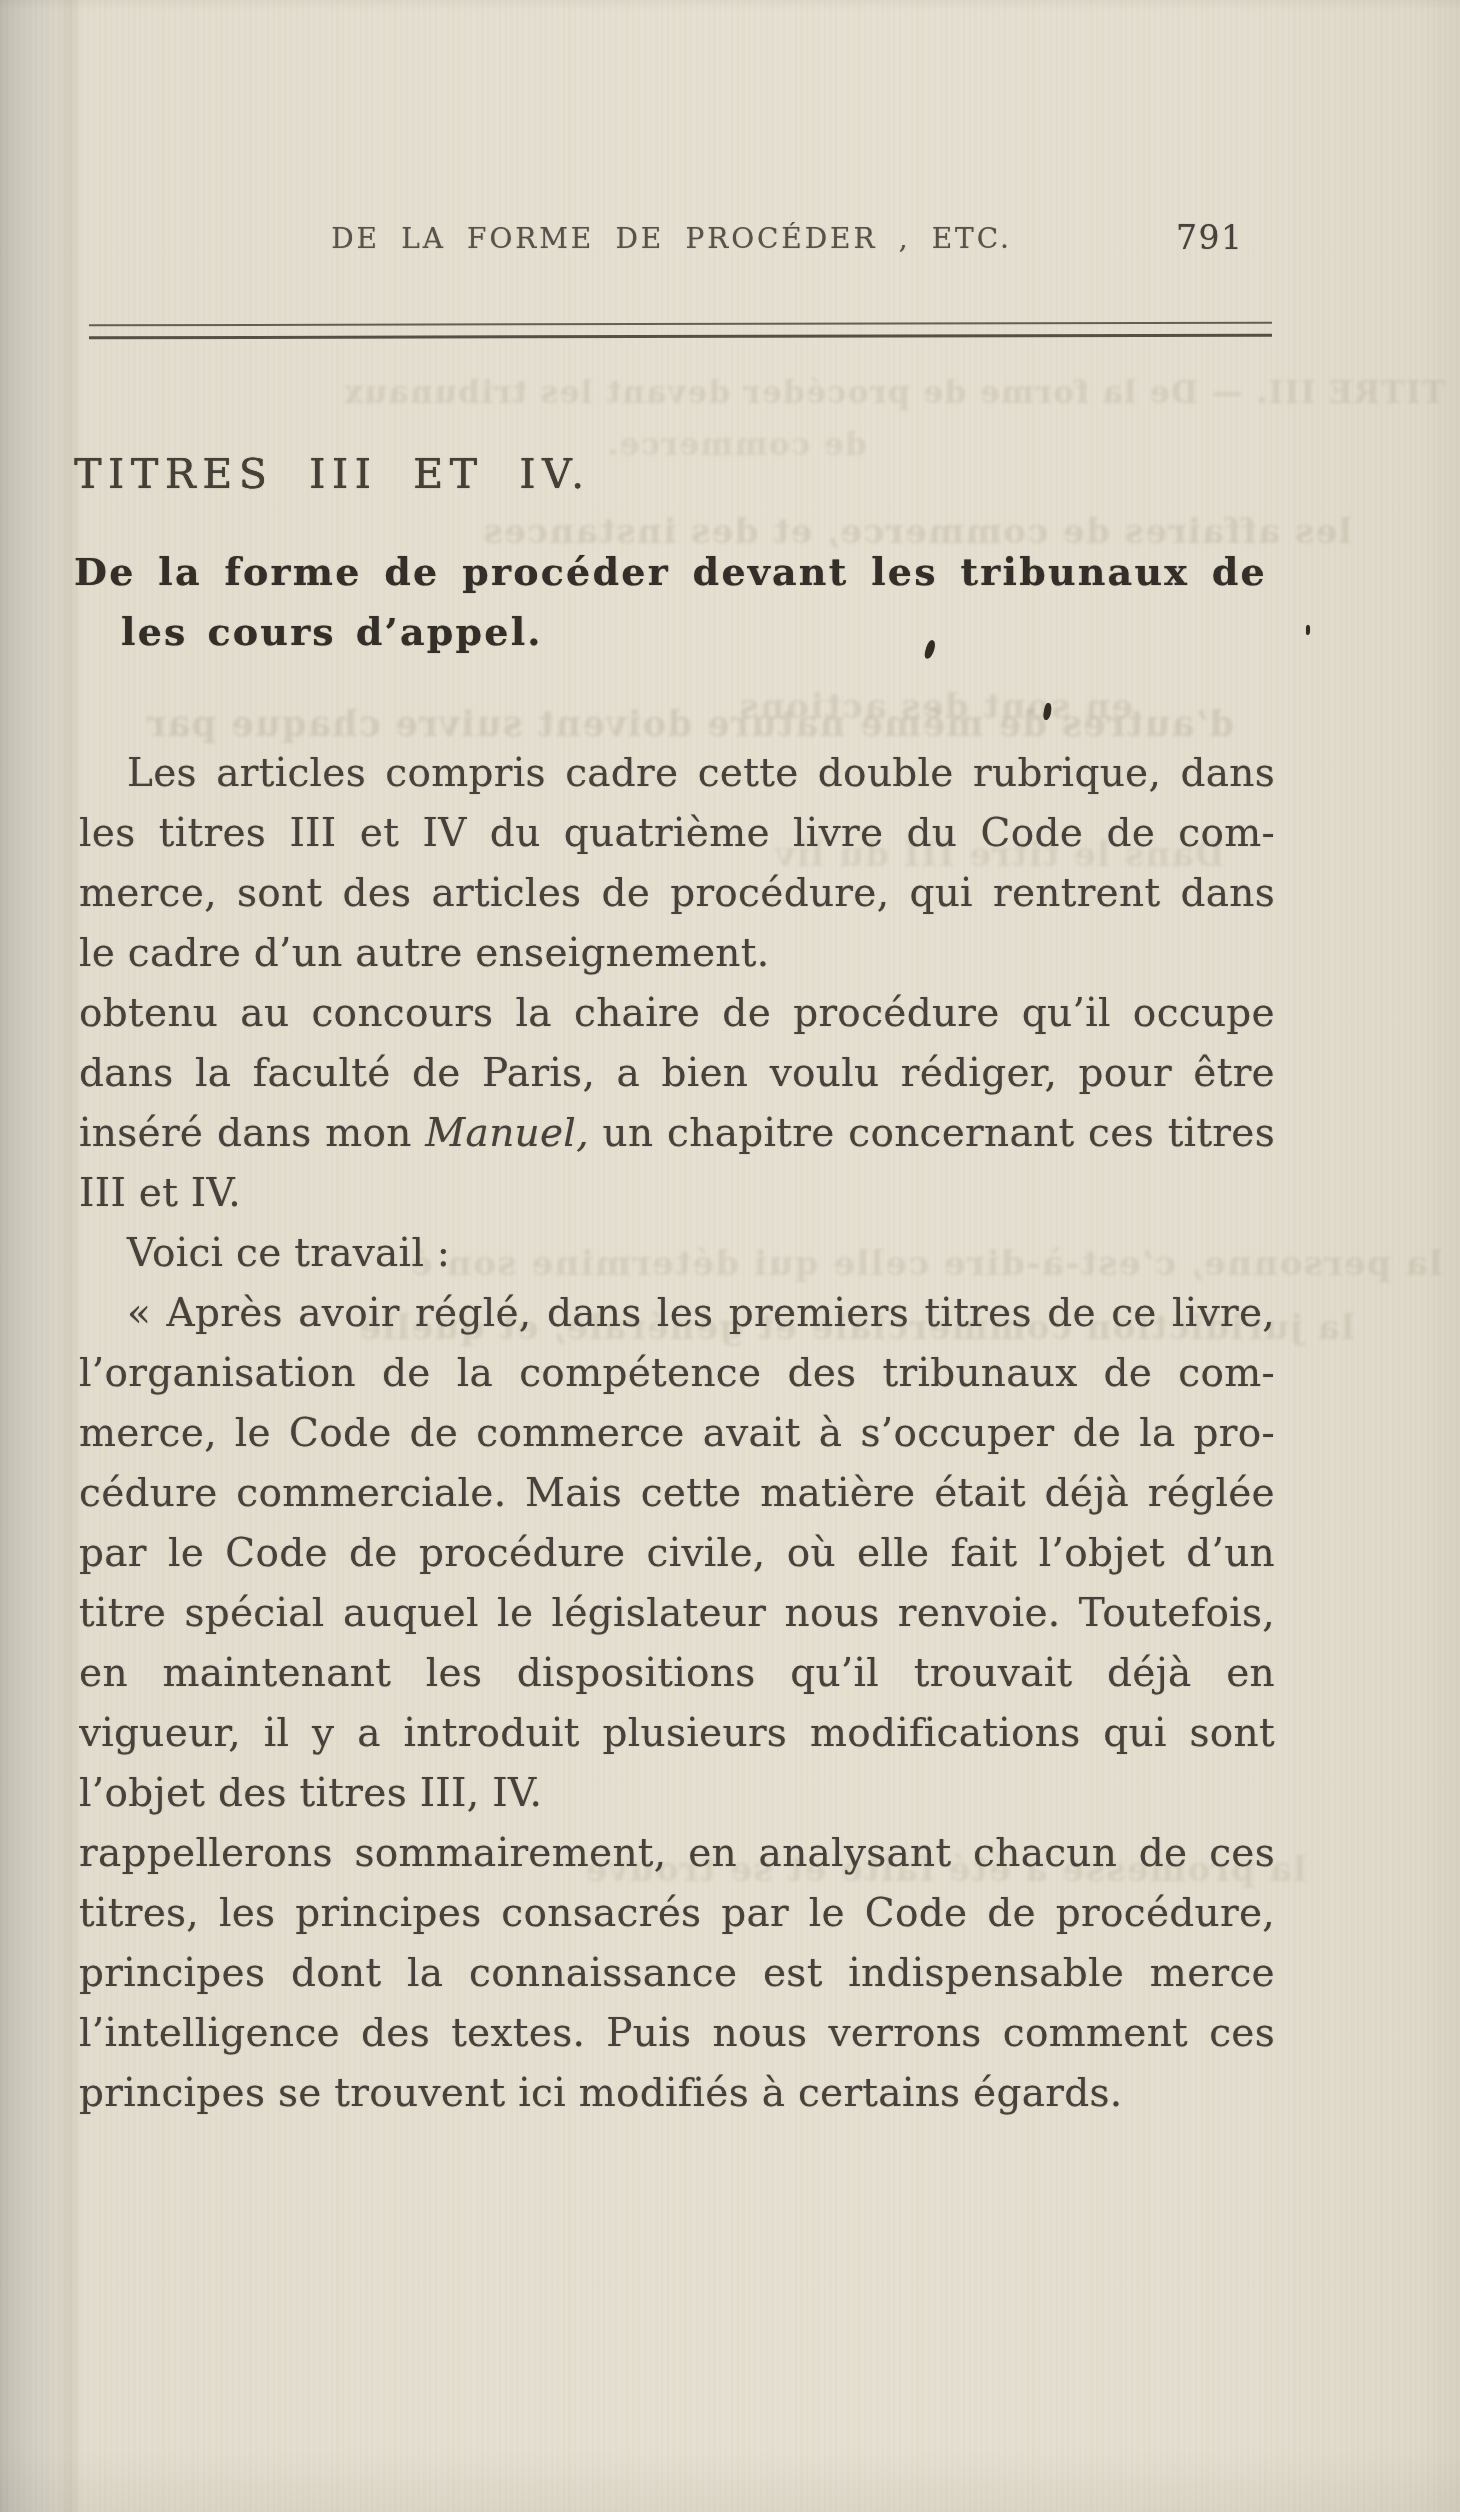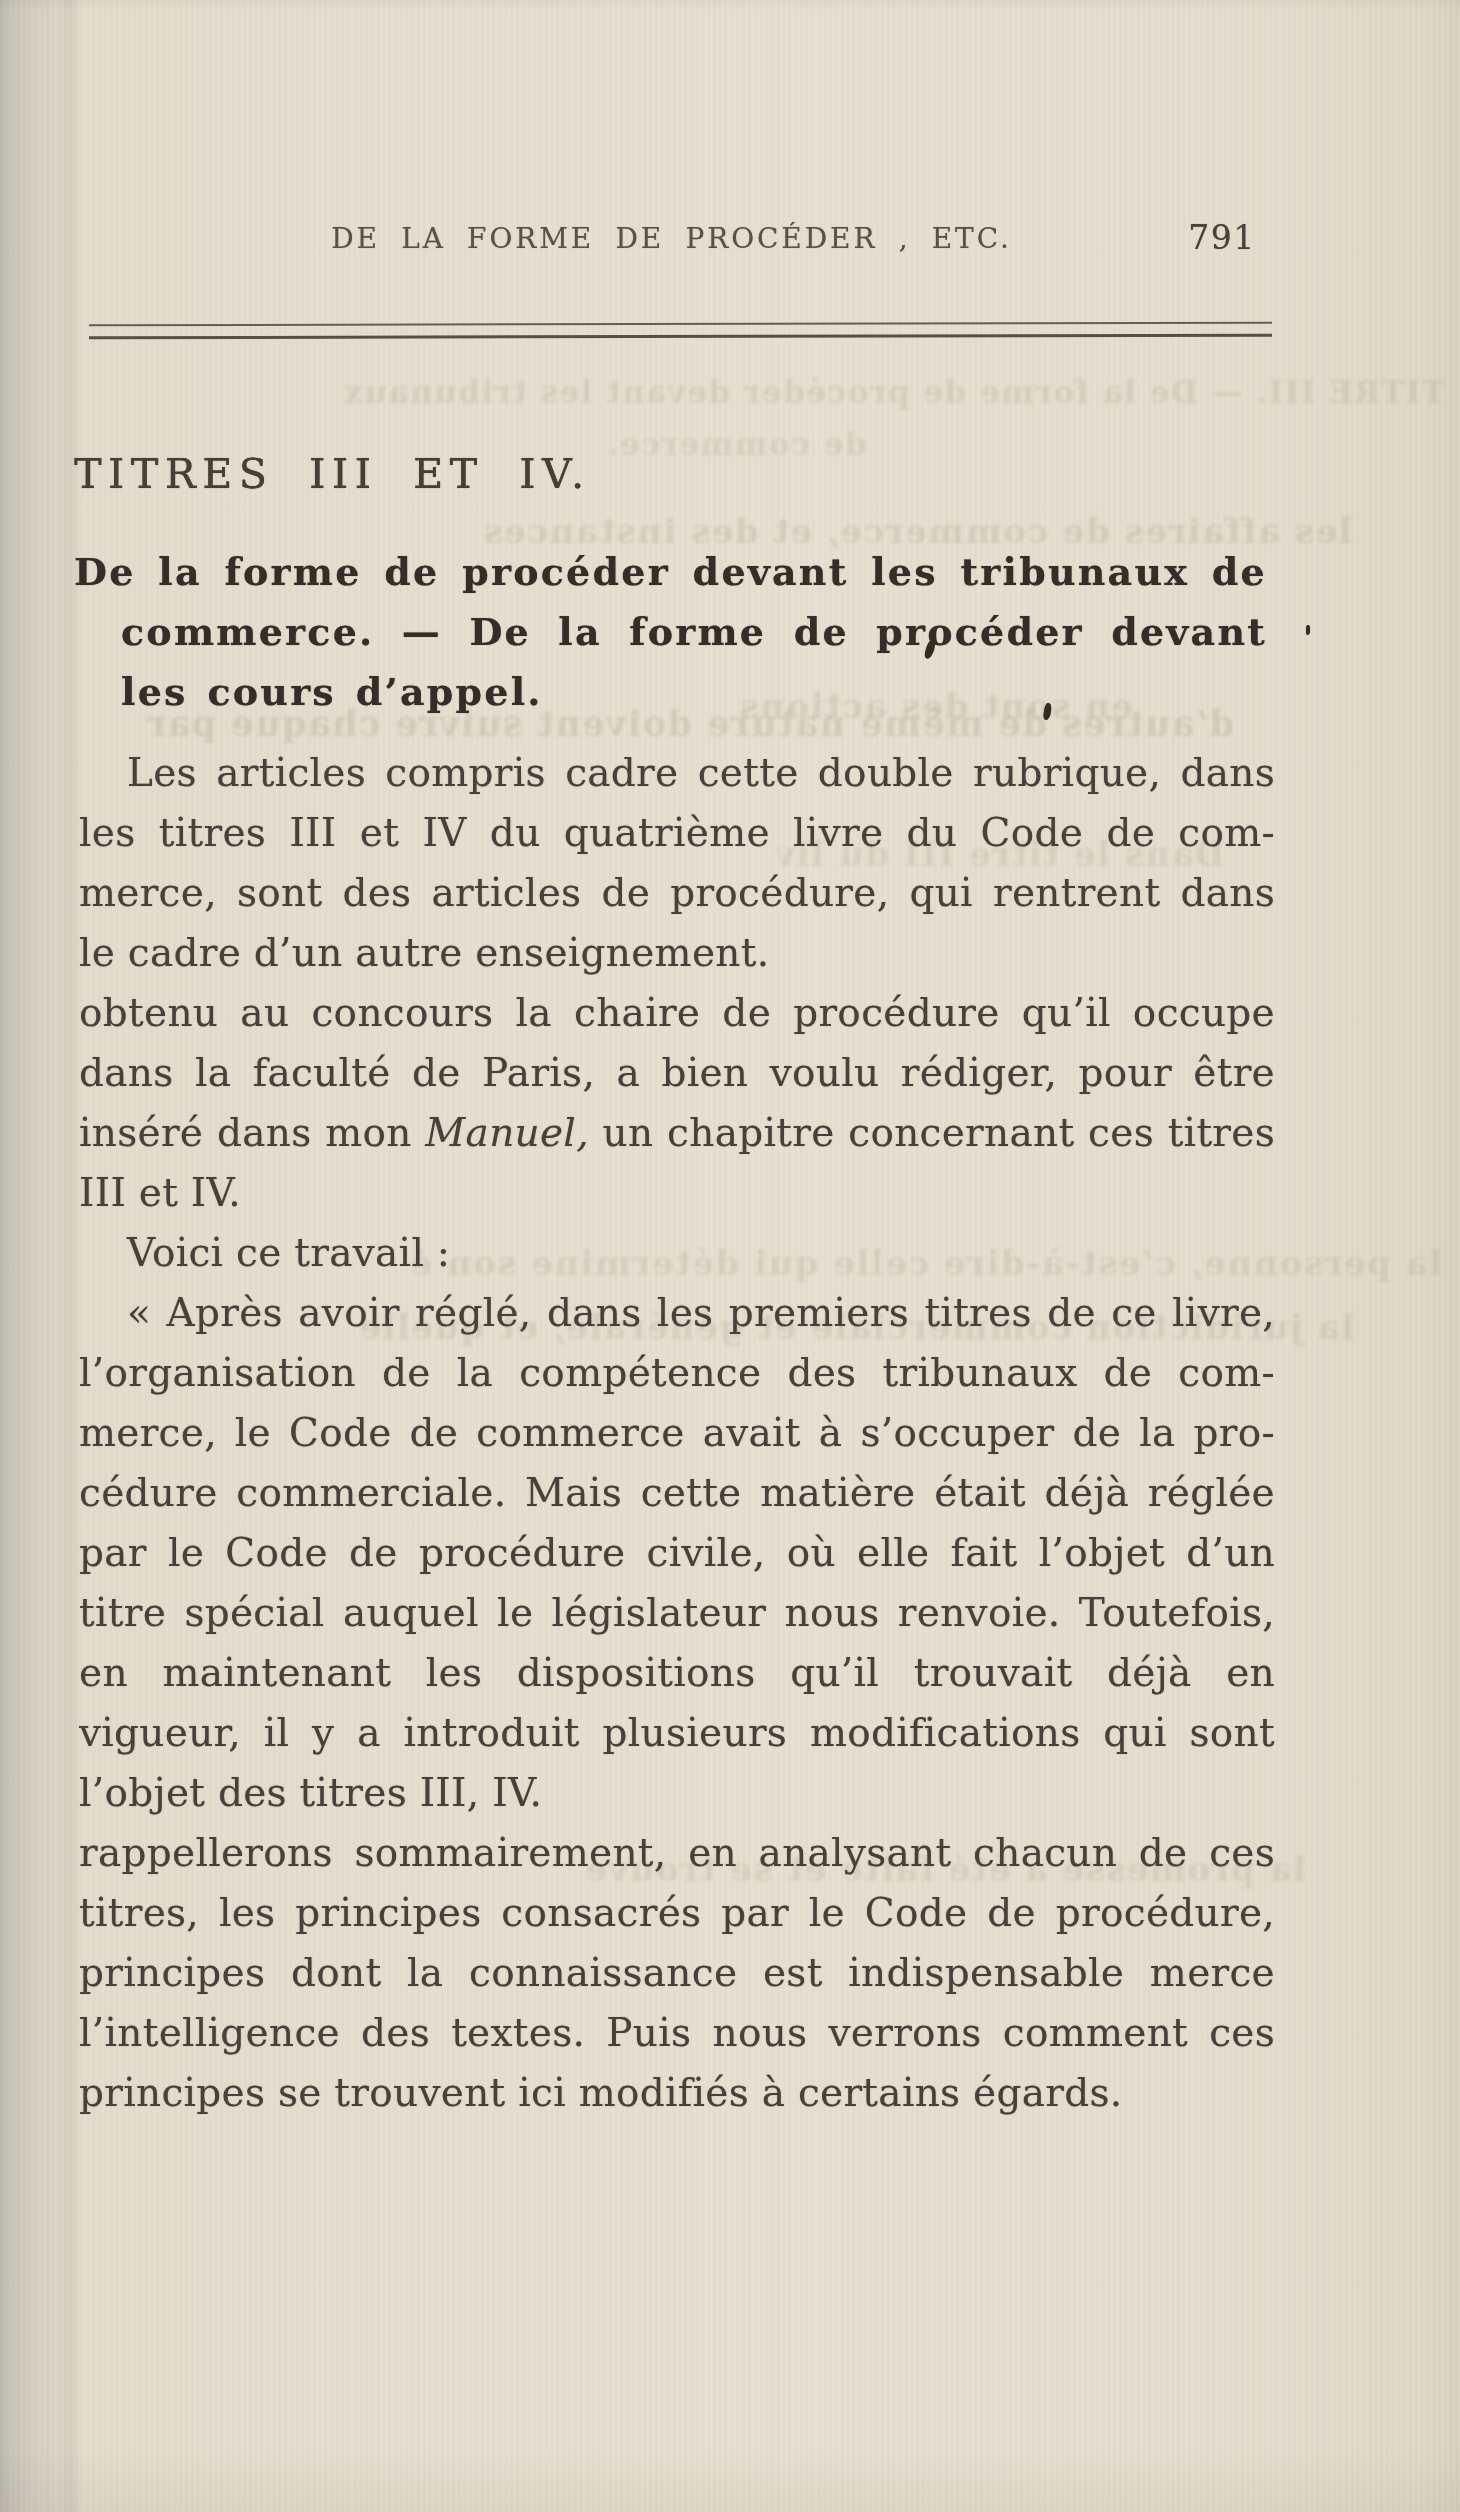--- a/index.html
+++ b/index.html
@@ -20,21 +20,21 @@
     content:"";position:absolute;inset:0;pointer-events:none;
     background:repeating-linear-gradient(90deg,
       rgba(110,100,80,.020) 0 2.2px, rgba(255,255,255,.022) 2.2px 5.8px);
   }
   .running-title{
     position:absolute;top:222px;left:74px;width:1195px;text-align:center;
     font-size:28px;letter-spacing:2.9px;word-spacing:9.5px;color:#57524b;
     text-shadow:0 0 1.1px rgba(80,72,60,.45);
   }
   .page-number{
-    position:absolute;top:218px;left:1176px;width:92px;text-align:center;
+    position:absolute;top:218px;left:1176px;width:92px;text-align:left;
     font-size:33px;color:#47423b;letter-spacing:1.5px;
     text-shadow:0 0 1.1px rgba(60,54,44,.5);
   }
   .double-rule{
     position:absolute;top:323px;left:89px;width:1183px;height:10.2px;
     border-top:2.9px solid rgba(78,72,62,.85);
     border-bottom:3.7px solid rgba(70,64,55,.9);
     transform:rotate(-0.12deg);
   }
   .section-title{
@@ -93,21 +93,20 @@
 
   <div class="page-number">791</div>
 
   <div class="double-rule"></div>
 
   <div class="section-title">TITRES III ET IV.</div>
 
   <div class="subject-heading">
 
   <div class="line justify">De la forme de procéder devant les tribunaux de</div>
-      <div class="line indent justify">commerce. — De la forme de procéder devant</div>
       <div class="line indent">les cours d’appel.</div>
     </div>
 
   <div class="body-text">
 
   <div class="line indent justify">Les articles compris cadre cette double rubrique, dans</div>
       <div class="line justify">les titres III et IV du quatrième livre du Code de com-</div>
       <div class="line justify">merce, sont des articles de procédure, qui rentrent dans</div>
       <div class="line">le cadre d’un autre enseignement.</div>
       <div class="line justify">obtenu au concours la chaire de procédure qu’il occupe</div>

